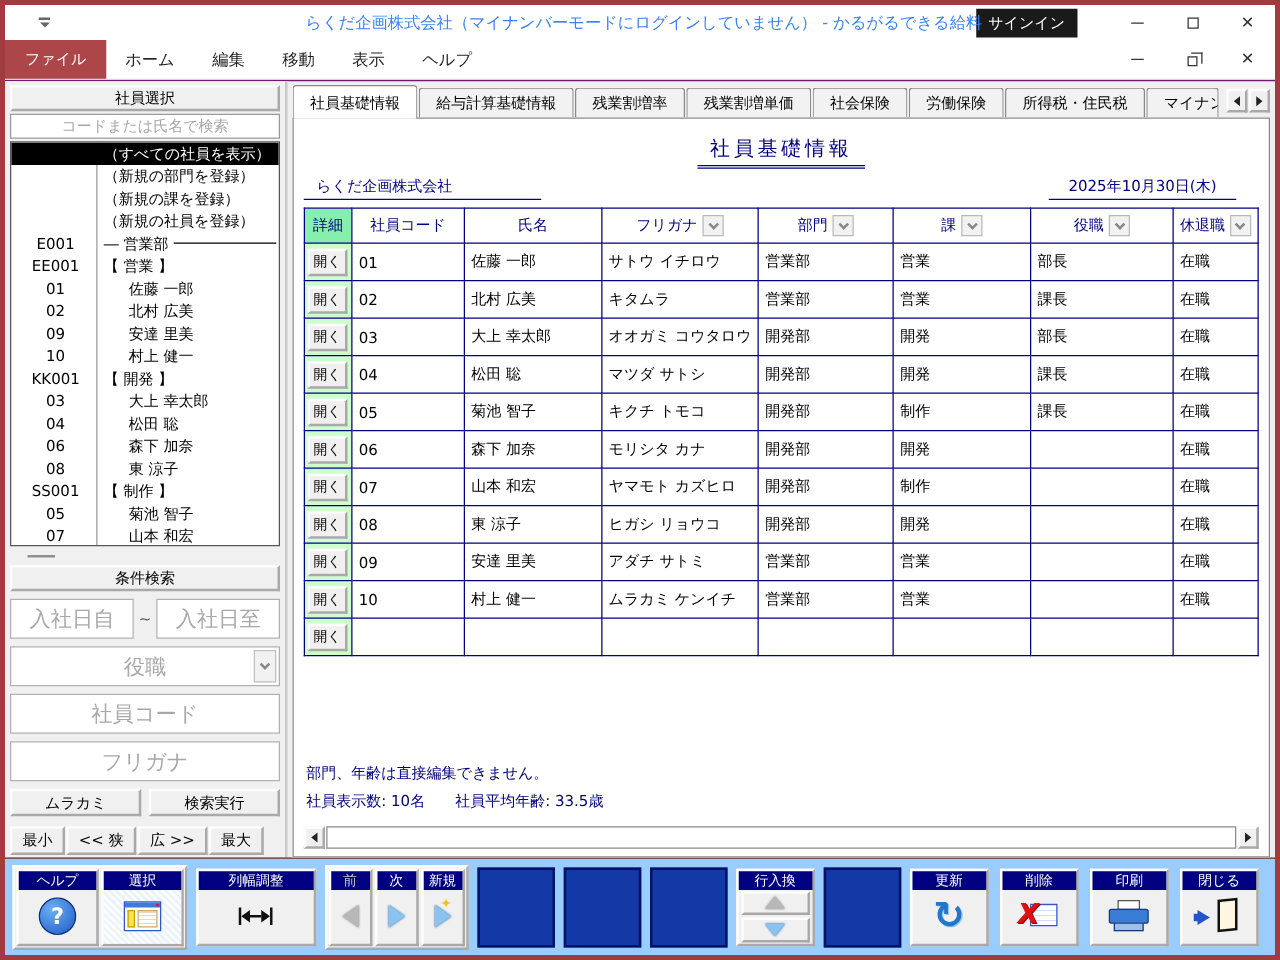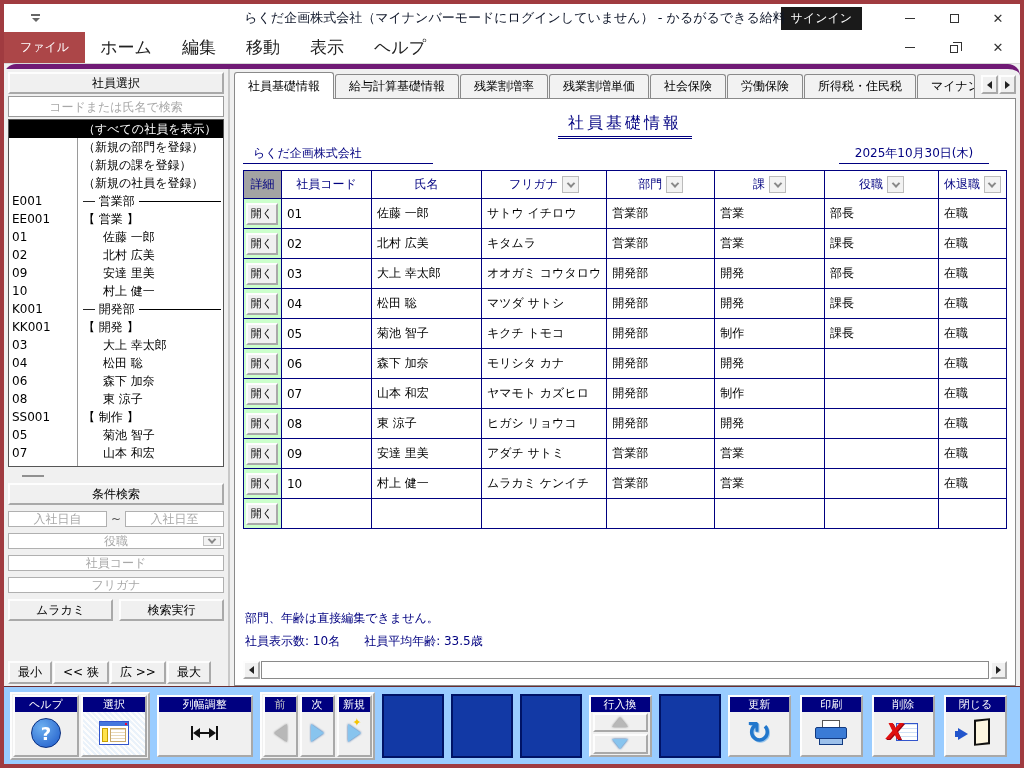--- a/index.html
+++ b/index.html
@@ -6,61 +6,61 @@
   html,body { width:1024px; height:768px; }
   body { font-family:"DejaVu Sans","Liberation Sans",sans-serif; font-size:12px; color:#000; background:#fff; }
 
   .window { width:1024px; height:768px; border:4px solid #a03b40; display:flex; flex-direction:column; background:#f0f0f0; overflow:hidden; }
 
   
   .titlebar { height:28px; background:#fff; display:flex; align-items:center; position:relative; flex:0 0 auto; }
   .qat-icon { width:12px; height:10px; margin-left:26px; position:relative; }
   .qat-icon .bar { position:absolute; top:1px; left:1px; width:9px; height:2px; background:#666; }
   .qat-icon .tri { position:absolute; top:5px; left:2px; width:0; height:0; border-left:4px solid transparent; border-right:4px solid transparent; border-top:4px solid #666; }
-  .title-text { position:absolute; left:6px; right:0; text-align:center; font-size:13px; color:#0f172a; pointer-events:none; }
+  .title-text { position:absolute; left:6px; right:0; text-align:center; font-size:13px; color:#3b82f6; pointer-events:none; }
   .titlebar-right { margin-left:auto; display:flex; align-items:center; height:100%; }
   .signin-btn { background:#1a1a1a; color:#fff; font-size:12px; padding:3px 10px; border:none; margin-right:26px; font-family:inherit; }
   .cap-btn { width:44px; height:100%; display:flex; align-items:center; justify-content:center; color:#333; font-size:12px; background:transparent; border:none; }
   .glyph-min { width:10px; height:1px; background:#333; display:inline-block; }
   .glyph-max { width:9px; height:9px; border:1px solid #333; display:inline-block; }
   .glyph-restore { width:8px; height:8px; border:1px solid #333; display:inline-block; position:relative; background:#fff; margin-top:2px; }
   .glyph-restore:before { content:''; position:absolute; left:2px; top:-4px; width:8px; height:8px; border:1px solid #333; border-bottom:none; border-left:none; }
   .glyph-close { font-size:13px; color:#333; line-height:1; }
 
   
   .menubar { height:32px; background:#fff; display:flex; align-items:stretch; flex:0 0 auto; border-bottom:1px solid #d8d8d8; }
   .menu-file { background:#ac4648; color:#fff; padding:0 16px; display:flex; align-items:center; font-size:12px; }
-  .menu-item { padding:0 15px; display:flex; align-items:center; font-size:17px; color:#222; }
+  .menu-item { padding:0 15px; display:flex; align-items:center; font-size:13px; color:#222; }
   .menubar-right { margin-left:auto; display:flex; align-items:center; }
 
   
-  .content { flex:1 1 auto; display:flex; background:#f0f0f0; border-top:5px solid #701a75; min-height:0;border-radius:12px; }
+  .content { flex:1 1 auto; display:flex; background:#f0f0f0; border-top:1px solid #701a75; min-height:0; }
 
   
   .sidebar { width:226px; flex:0 0 auto; background:#f0f0f0; border-right:2px solid #c8c8c8; padding:3px 4px 0 4px; display:flex; flex-direction:column; }
   .raised { background:#f0f0f0; border:2px outset #fdfdfd; }
   .side-header { height:22px; display:flex; align-items:center; justify-content:center; font-size:12px; margin-bottom:2px; }
   .side-search { height:21px; width:100%; border:1px solid #9a9a9a; background:#fff; text-align:center; font-size:12px; font-family:inherit; color:#222; margin-bottom:2px; }
   .side-search::placeholder { color:#a8a8a8; }
-  .emp-list { height:348px; border:1px solid #555; background:#fff; overflow:hidden; position:relative; font-size:12px; }
+  .emp-list { height:348px; border:1px solid #555; background:#fff; overflow:hidden; position:relative; font-size:12px;text-align:center; }
   .emp-list:before { content:''; position:absolute; left:68px; top:0; bottom:0; width:1px; background:#9a9a9a; }
   .lrow { display:flex; height:18px; line-height:18px; position:relative; white-space:nowrap; }
   .lrow .code { width:68px; flex:0 0 auto; padding-left:3px; }
   .lrow .lbl { flex:1 1 auto; padding-left:6px; display:flex; align-items:center; overflow:hidden; }
   .lrow.sel { background:#000; color:#fff; z-index:1; }
   .lrow.emp .lbl { padding-left:26px; }
   .lrow.dept .lbl:after { content:''; flex:1 1 auto; border-top:1px solid #000; margin:0 2px 0 4px; }
   .drag-handle { height:10px; display:flex; align-items:center; margin:4px 0 2px 14px; }
   .drag-handle i { width:22px; height:2px; background:#909090; }
   .toggle-row { display:flex; margin-bottom:3px; }
   .toggle-btn { flex:1; height:21px; font-size:12px; font-family:inherit; }
   .toggle-btn.checked { border:2px inset #fdfdfd; background:#fafafa; }
   .wide-btn { width:100%; height:22px; font-size:12px; font-family:inherit; margin-bottom:6px; }
   .filter-row { display:flex; align-items:center; margin-bottom:6px; }
-  .ghost-input { height:16px; border:1px solid #b0b0b0; background:#fff; color:#a8a8a8; display:flex; align-items:center; justify-content:center; font-size:12px; }
+  .ghost-input { height:32px; border:1px solid #b0b0b0; background:#fff; color:#a8a8a8; display:flex; align-items:center; justify-content:center; font-size:17px; }
   .f-grow { flex:1; }
   .tilde { width:18px; text-align:center; color:#555; }
   .combo { position:relative; }
   .combo .dd { position:absolute; right:2px; top:2px; bottom:2px; width:18px; background:#f2f2f2; border:1px solid #c0c0c0; display:flex; align-items:center; justify-content:center; }
   .chev { width:6px; height:6px; border-right:2px solid #888; border-bottom:2px solid #888; transform:rotate(45deg) translate(-1px,-1px); }
   .pair-row { display:flex; gap:6px; margin-bottom:8px; }
   .pair-row button { flex:1; height:22px; font-size:12px; font-family:inherit; }
   .size-row { display:flex; margin-top:auto; margin-bottom:2px; }
   .size-row button { height:23px; font-size:12px; font-family:inherit; padding:0 8px; margin-right:1px; }
 
@@ -79,21 +79,21 @@
 
   .panel { flex:1 1 auto; background:#fff; border:1px solid #8a8a8a; display:flex; flex-direction:column; padding:14px 8px 6px 8px; position:relative; z-index:1; min-height:0; }
   .panel-title { align-self:center; color:#000080; font-size:16px; letter-spacing:3px; border-bottom:3px double #000080; padding:0 10px 2px 10px; }
   .meta-row { display:flex; justify-content:space-between; align-items:flex-end; margin-top:6px; }
   .company { color:#000080; border-bottom:1px solid #000080; width:190px; padding-left:10px; padding-bottom:1px; font-size:12px; }
   .date { color:#000080; border-bottom:1px solid #000080; width:150px; text-align:center; padding-bottom:1px; font-size:12px; margin-right:18px; }
 
   table.emp { border-collapse:collapse; table-layout:fixed; margin-top:6px; flex:0 0 auto; }
   table.emp th, table.emp td { border:1px solid #000080; height:30px; padding:0 5px; font-weight:normal; overflow:hidden; white-space:nowrap; }
   table.emp th { color:#000080; height:28px; background:#fff; }
-  table.emp th.c-detail { background:#a3a3a3; }
+  table.emp th.c-detail { background:#86efac; }
   table.emp td.c-detail { background:#ccffcc; padding:0 2px; }
   .open-btn { width:32px; height:22px; background:#f0f0f0; border:2px outset #fdfdfd; font-size:11px; font-family:inherit; display:block; }
   .th-inner { display:flex; align-items:center; justify-content:center; gap:4px; }
   .filter-btn { width:17px; height:17px; background:#f2f2f2; border:1px solid #bbb; display:inline-flex; align-items:center; justify-content:center; flex:0 0 auto; }
 
   .notes { margin-top:auto; color:#000080; font-size:12px; line-height:23px; padding-left:2px; }
   .hscroll { height:18px; display:flex; align-items:stretch; margin-top:8px; flex:0 0 auto; }
   .scroll-btn { width:17px; background:#f0f0f0; border:2px outset #fdfdfd; display:flex; align-items:center; justify-content:center; }
   .scroll-track { flex:1; border:1px solid #8a8a8a; background:#fff; margin:0 1px; }
 
@@ -227,24 +227,20 @@
             <span class="lbl">北村 広美</span>
           </div>
           <div class="lrow emp">
             <span class="code">09</span>
             <span class="lbl">安達 里美</span>
           </div>
           <div class="lrow emp">
             <span class="code">10</span>
             <span class="lbl">村上 健一</span>
           </div>
-          <div class="lrow dept">
-            <span class="code">K001</span>
-            <span class="lbl">― 開発部</span>
-          </div>
           <div class="lrow section">
             <span class="code">KK001</span>
             <span class="lbl">【 開発 】</span>
           </div>
           <div class="lrow emp">
             <span class="code">03</span>
             <span class="lbl">大上 幸太郎</span>
           </div>
           <div class="lrow emp">
             <span class="code">04</span>
@@ -632,36 +628,36 @@
     <div class="slot"></div>
 
     <div class="tb-btn tb-single">
       <div class="tb-label">更新</div>
       <div class="tb-icon">
           <span class="refresh-glyph">↻</span>
         </div>
     </div>
 
     <div class="tb-btn tb-single">
+      <div class="tb-label">削除</div>
+      <div class="tb-icon">
+        <div class="del-icon">
+            <div class="sheet"></div>
+            <div class="x">X</div>
+          </div>
+      </div>
+    </div>
+
+    <div class="tb-btn tb-single">
       <div class="tb-label">印刷</div>
       <div class="tb-icon">
         <div class="print-icon">
             <div class="paper"></div>
             <div class="body"></div>
             <div class="tray"></div>
-          </div>
-      </div>
-    </div>
-
-    <div class="tb-btn tb-single">
-      <div class="tb-label">削除</div>
-      <div class="tb-icon">
-        <div class="del-icon">
-            <div class="sheet"></div>
-            <div class="x">X</div>
           </div>
       </div>
     </div>
 
     <div class="tb-btn tb-single">
       <div class="tb-label">閉じる</div>
       <div class="tb-icon">
         <div class="door-icon">
             <div class="door"></div>
             <div class="stem"></div>

